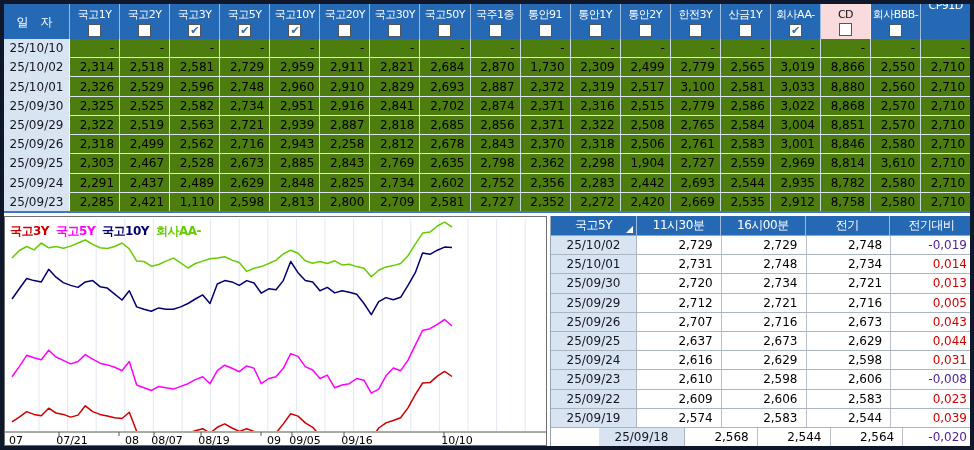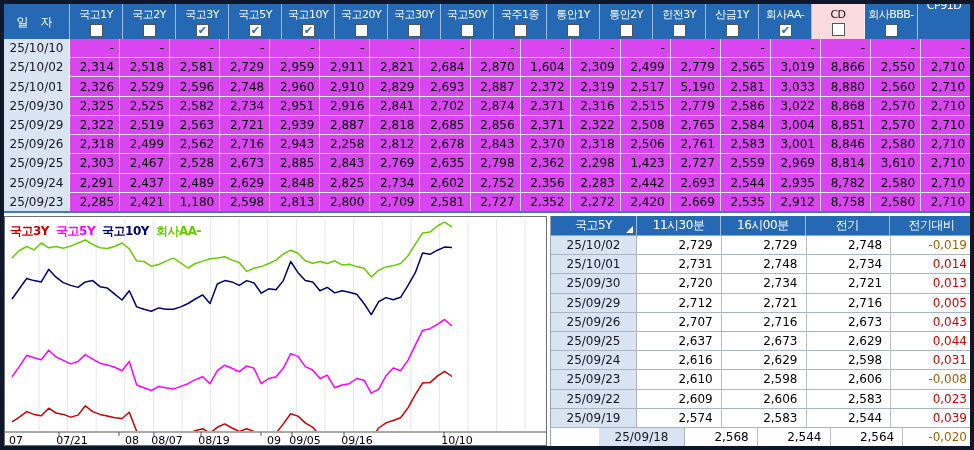--- a/index.html
+++ b/index.html
@@ -17,21 +17,21 @@
   .toptable{height:209px;border-bottom:2px solid #4478BE;display:flex;flex-direction:column;}
   .tt-hdr{height:35px;display:flex;background:#2569B5;}
   .tt-hcell{flex:1 1 0;display:flex;flex-direction:column;align-items:center;justify-content:center;
     border-right:1px solid rgba(255,255,255,.55);color:#fff;font-size:11px;letter-spacing:-0.5px;
     white-space:nowrap;padding-top:1px;}
   .tt-hcell:last-child{border-right:none;gap:29px;}
   .tt-hcell.date{flex:0 0 66px;font-size:12px;justify-content:center;letter-spacing:4px;}
   .tt-hcell.pink{background:#F9DADD;color:#111;}
   .cbx{width:13px;height:13px;background:#fff;border:1px solid #50565e;margin-top:2px;
     display:flex;align-items:center;justify-content:center;font-size:11px;line-height:11px;color:#3A6EA8;font-weight:bold;}
-  .tt-row{flex:1 1 0;display:flex;border-bottom:1px solid #DCE5F0;background:#d946ef;}
+  .tt-row{flex:1 1 0;display:flex;border-bottom:1px solid #DCE5F0;background:#4d7c0f;}
   .tt-row:last-child{border-bottom:none;}
   .tt-dcell{flex:0 0 66px;background:#D9E4F2;border-right:1px solid #ffffff;
     display:flex;align-items:center;justify-content:center;font-size:12px;color:#15151f;}
   .tt-vcell{flex:1 1 0;border-right:1px solid #C9D6E7;display:flex;align-items:center;justify-content:flex-end;
     padding-right:5px;font-size:12px;color:#000;}
   .tt-vcell:last-child{border-right:none;}
   
   .bottom{flex:1 1 auto;display:flex;margin-top:3px;}
   .chartpanel{flex:0 0 543px;border:1px solid #6f6f6f;background:#fff;position:relative;overflow:hidden;}
   .legend{position:absolute;top:6px;left:5px;font-size:12px;white-space:nowrap;z-index:2;background:transparent;}
@@ -47,21 +47,21 @@
   .sorttri{position:absolute;right:3px;bottom:2px;width:0;height:0;
     border-left:7px solid transparent;border-bottom:7px solid #fff;}
   .rt-row{flex:1 1 0;display:flex;border-bottom:1px solid #ABB4C0;background:#fff;}
   .rt-row:last-child{border-bottom:none;padding-left:48px;}
   .rt-dcell{flex:0 0 86px;background:#D9E4F2;border-right:1px solid #ABB4C0;
     display:flex;align-items:center;justify-content:center;font-size:12px;color:#15151f;}
   .rt-vcell{flex:1 1 0;border-right:1px solid #B6BFCB;display:flex;align-items:center;justify-content:flex-end;
     padding-right:8px;font-size:12px;color:#000;}
   .rt-vcell:last-child{border-right:none;padding-right:6px;}
   .rt-vcell.pos{color:#D00000;}
-  .rt-vcell.neg{color:#a16207;}
+  .rt-vcell.neg{color:#4c1d95;}
 </style>
 </head>
 <body>
 
 <div class="window">
 
   <div class="toptable">
     <div class="tt-hdr">
       <div class="tt-hcell date">
         <span>일  자</span>
@@ -94,20 +94,24 @@
         <div class="tt-hcell">
           <span>국고30Y</span>
           <span class="cbx"></span>
         </div>
         <div class="tt-hcell">
           <span>국고50Y</span>
           <span class="cbx"></span>
         </div>
         <div class="tt-hcell">
           <span>국주1종</span>
+          <span class="cbx"></span>
+        </div>
+        <div class="tt-hcell">
+          <span>통안91</span>
           <span class="cbx"></span>
         </div>
         <div class="tt-hcell">
           <span>통안1Y</span>
           <span class="cbx"></span>
         </div>
         <div class="tt-hcell">
           <span>통안2Y</span>
           <span class="cbx"></span>
         </div>
@@ -162,21 +166,21 @@
         <div class="tt-dcell">25/10/02</div>
         <div class="tt-vcell">2,314</div>
         <div class="tt-vcell">2,518</div>
         <div class="tt-vcell">2,581</div>
         <div class="tt-vcell">2,729</div>
         <div class="tt-vcell">2,959</div>
         <div class="tt-vcell">2,911</div>
         <div class="tt-vcell">2,821</div>
         <div class="tt-vcell">2,684</div>
         <div class="tt-vcell">2,870</div>
-        <div class="tt-vcell">1,604</div>
+        <div class="tt-vcell">1,730</div>
         <div class="tt-vcell">2,309</div>
         <div class="tt-vcell">2,499</div>
         <div class="tt-vcell">2,779</div>
         <div class="tt-vcell">2,565</div>
         <div class="tt-vcell">3,019</div>
         <div class="tt-vcell">8,866</div>
         <div class="tt-vcell">2,550</div>
         <div class="tt-vcell">2,710</div>
       </div>
       <div class="tt-row">
@@ -186,21 +190,21 @@
         <div class="tt-vcell">2,596</div>
         <div class="tt-vcell">2,748</div>
         <div class="tt-vcell">2,960</div>
         <div class="tt-vcell">2,910</div>
         <div class="tt-vcell">2,829</div>
         <div class="tt-vcell">2,693</div>
         <div class="tt-vcell">2,887</div>
         <div class="tt-vcell">2,372</div>
         <div class="tt-vcell">2,319</div>
         <div class="tt-vcell">2,517</div>
-        <div class="tt-vcell">5,190</div>
+        <div class="tt-vcell">3,100</div>
         <div class="tt-vcell">2,581</div>
         <div class="tt-vcell">3,033</div>
         <div class="tt-vcell">8,880</div>
         <div class="tt-vcell">2,560</div>
         <div class="tt-vcell">2,710</div>
       </div>
       <div class="tt-row">
         <div class="tt-dcell">25/09/30</div>
         <div class="tt-vcell">2,325</div>
         <div class="tt-vcell">2,525</div>
@@ -269,21 +273,21 @@
         <div class="tt-vcell">2,467</div>
         <div class="tt-vcell">2,528</div>
         <div class="tt-vcell">2,673</div>
         <div class="tt-vcell">2,885</div>
         <div class="tt-vcell">2,843</div>
         <div class="tt-vcell">2,769</div>
         <div class="tt-vcell">2,635</div>
         <div class="tt-vcell">2,798</div>
         <div class="tt-vcell">2,362</div>
         <div class="tt-vcell">2,298</div>
-        <div class="tt-vcell">1,423</div>
+        <div class="tt-vcell">1,904</div>
         <div class="tt-vcell">2,727</div>
         <div class="tt-vcell">2,559</div>
         <div class="tt-vcell">2,969</div>
         <div class="tt-vcell">8,814</div>
         <div class="tt-vcell">3,610</div>
         <div class="tt-vcell">2,710</div>
       </div>
       <div class="tt-row">
         <div class="tt-dcell">25/09/24</div>
         <div class="tt-vcell">2,291</div>
@@ -302,21 +306,21 @@
         <div class="tt-vcell">2,544</div>
         <div class="tt-vcell">2,935</div>
         <div class="tt-vcell">8,782</div>
         <div class="tt-vcell">2,580</div>
         <div class="tt-vcell">2,710</div>
       </div>
       <div class="tt-row">
         <div class="tt-dcell">25/09/23</div>
         <div class="tt-vcell">2,285</div>
         <div class="tt-vcell">2,421</div>
-        <div class="tt-vcell">1,180</div>
+        <div class="tt-vcell">1,110</div>
         <div class="tt-vcell">2,598</div>
         <div class="tt-vcell">2,813</div>
         <div class="tt-vcell">2,800</div>
         <div class="tt-vcell">2,709</div>
         <div class="tt-vcell">2,581</div>
         <div class="tt-vcell">2,727</div>
         <div class="tt-vcell">2,352</div>
         <div class="tt-vcell">2,272</div>
         <div class="tt-vcell">2,420</div>
         <div class="tt-vcell">2,669</div>

